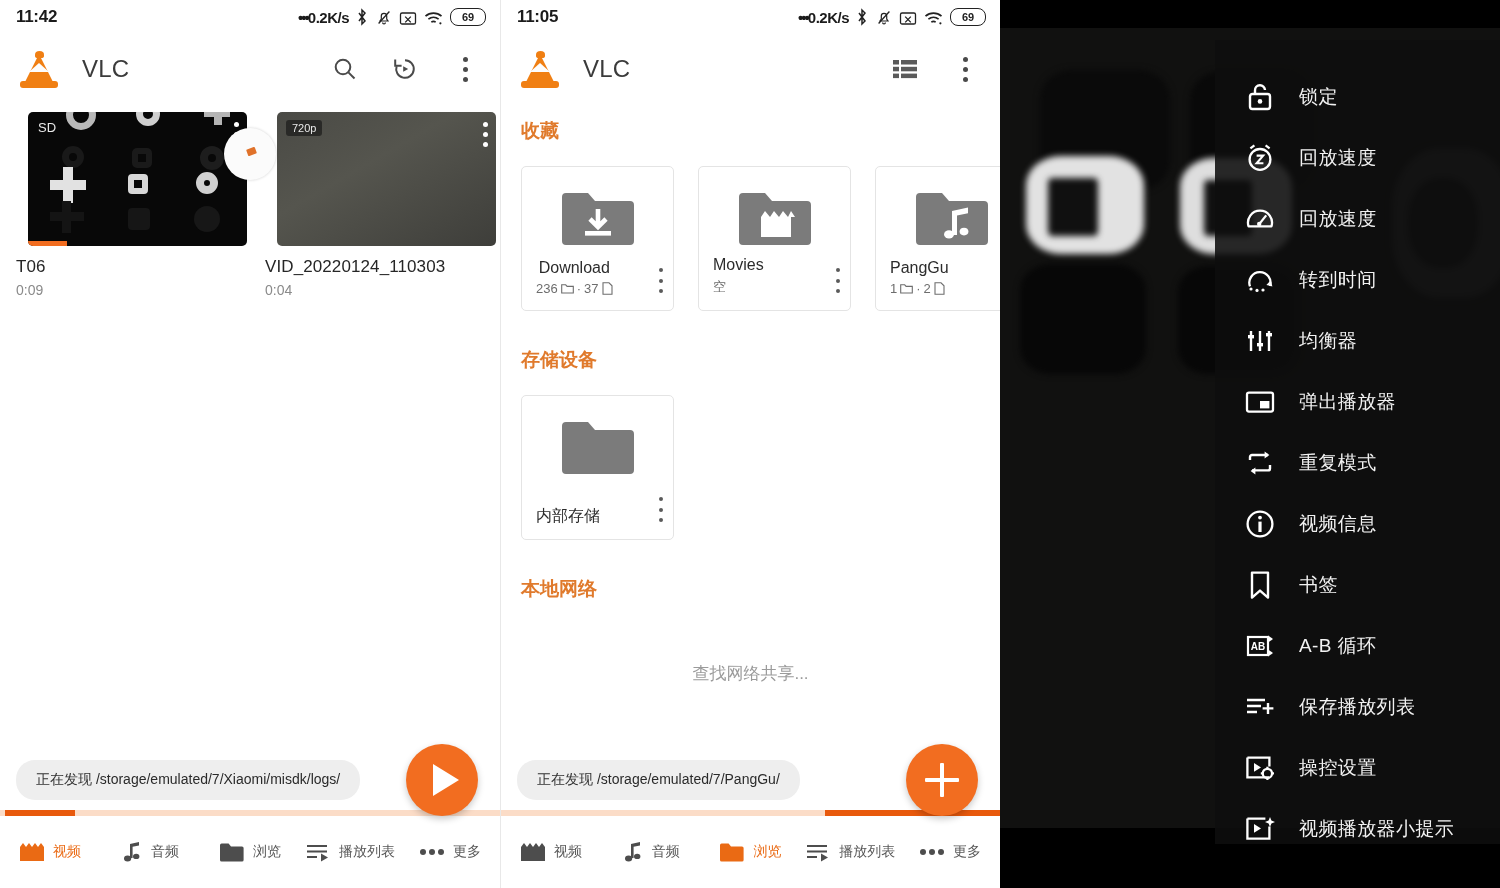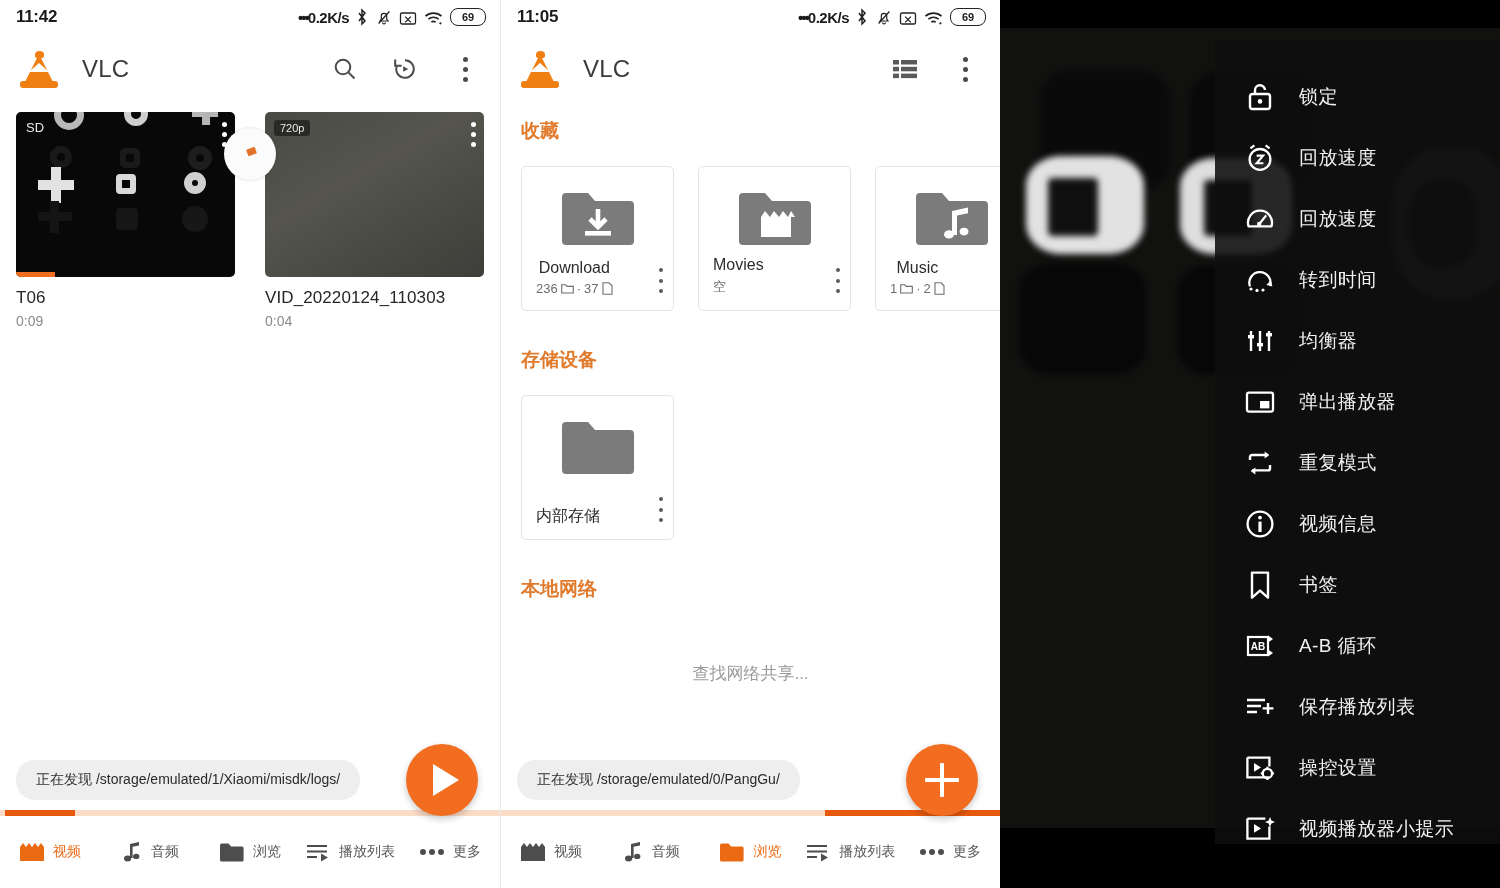--- a/index.html
+++ b/index.html
@@ -48,22 +48,22 @@
   .app-title { font-size:24px; color:#3b3b3b; margin-left:22px; letter-spacing:0.2px; }
   .appbar-actions { margin-left:auto; display:flex; align-items:center; gap:26px; }
   .abtn { width:34px; height:34px; display:flex; align-items:center; justify-content:center; cursor:pointer; }
   .kebab { width:5px; height:25px; display:flex; flex-direction:column; justify-content:space-between; align-items:center; }
   .kebab i { width:5px; height:5px; border-radius:50%; background:#4a4a4a; display:block; }
 
   
   .vgrid { display:flex; padding:8px 16px 0 16px; gap:30px; }
   .vcard { width:219px; }
   .vthumb {
-    width:219px; height:165px; border-radius:5px; position:relative;
-    overflow:hidden; background:#0d0d0d; cursor:pointer;
+    width:219px; height:134px; border-radius:5px; position:relative;
+    overflow:hidden; background:#0d0d0d; cursor:pointer;margin-left:12px;
   }
   .vthumb.thumb-a { background:#080808; }
   .vthumb.thumb-b { background:linear-gradient(150deg,#4a4a45 0%,#55554e 40%,#3e3e3a 100%); }
   .shape { position:absolute; }
   .res-badge {
     position:absolute; left:9px; top:8px; font-size:11px; color:#e9e9e9;
     background:rgba(20,20,20,0.62); border-radius:3px; padding:2px 6px; line-height:1.1;
   }
   .res-badge.plain { background:transparent; padding:0; left:10px; top:9px; font-size:13px; }
   .thumb-kebab { position:absolute; right:8px; top:10px; }
@@ -270,21 +270,21 @@
       </div>
       <div class="vtitle">VID_20220124_110303</div>
       <div class="vdur">0:04</div>
     </div>
   </div>
 
   <div class="touch-dot"></div>
 
   <div class="toast">
     <span>正在发现</span>
-    <span class="tpath">/storage/emulated/1/Xiaomi/misdk/logs/</span>
+    <span class="tpath">/storage/emulated/7/Xiaomi/misdk/logs/</span>
   </div>
 
   <div class="fab">
     <i class="fab-play"></i>
   </div>
 
   <div class="bottom-wrap">
     <div class="scan-track">
       <i class="scan-fill" style="left:1%;width:14%"></i>
     </div>
@@ -460,21 +460,21 @@
         <span class="folder-ico">
           <svg width="76" height="60" viewBox="0 0 76 60">
               <path d="M2 8a4 4 0 0 1 4-4h22l7 8h35a4 4 0 0 1 4 4v36a4 4 0 0 1-4 4H6a4 4 0 0 1-4-4z" fill="#7b7b7b"></path>
               <path d="M38 46V22l16-3.4v5.6L43 26.6V46z" fill="#fff"></path>
               <ellipse cx="35" cy="45.4" rx="5" ry="4.2" fill="#fff"></ellipse>
               <ellipse cx="50" cy="42.6" rx="4.4" ry="3.8" fill="#fff"></ellipse>
             </svg>
         </span>
         <span class="fcard-foot">
           <span>
-            <span class="fname">Music</span>
+            <span class="fname">PangGu</span>
             <span class="fmeta">
               <span>1</span>
               <svg width="13" height="11" viewBox="0 0 13 11">
                   <path d="M.7 1.8h4l1.4 1.6h6.2v6.6H.7z" stroke="#6d6d6d" stroke-width="1.1" fill="none"></path>
                 </svg>
               <span>·</span>
               <span>2</span>
               <svg width="11" height="13" viewBox="0 0 11 13">
                   <path d="M1 .8h6l3 3v8.4H1z" stroke="#6d6d6d" stroke-width="1.1" fill="none"></path>
                 </svg>
@@ -506,21 +506,21 @@
       </div>
     </div>
 
     <div class="sect-gap"></div>
     <div class="sect-title">本地网络</div>
     <div class="net-empty">查找网络共享...</div>
   </div>
 
   <div class="toast">
     <span>正在发现</span>
-    <span class="tpath">/storage/emulated/0/PangGu/</span>
+    <span class="tpath">/storage/emulated/7/PangGu/</span>
   </div>
 
   <div class="fab">
     <i class="fab-plus"></i>
   </div>
 
   <div class="bottom-wrap">
     <div class="scan-track">
       <i class="scan-fill" style="left:65%;width:35%"></i>
     </div>

